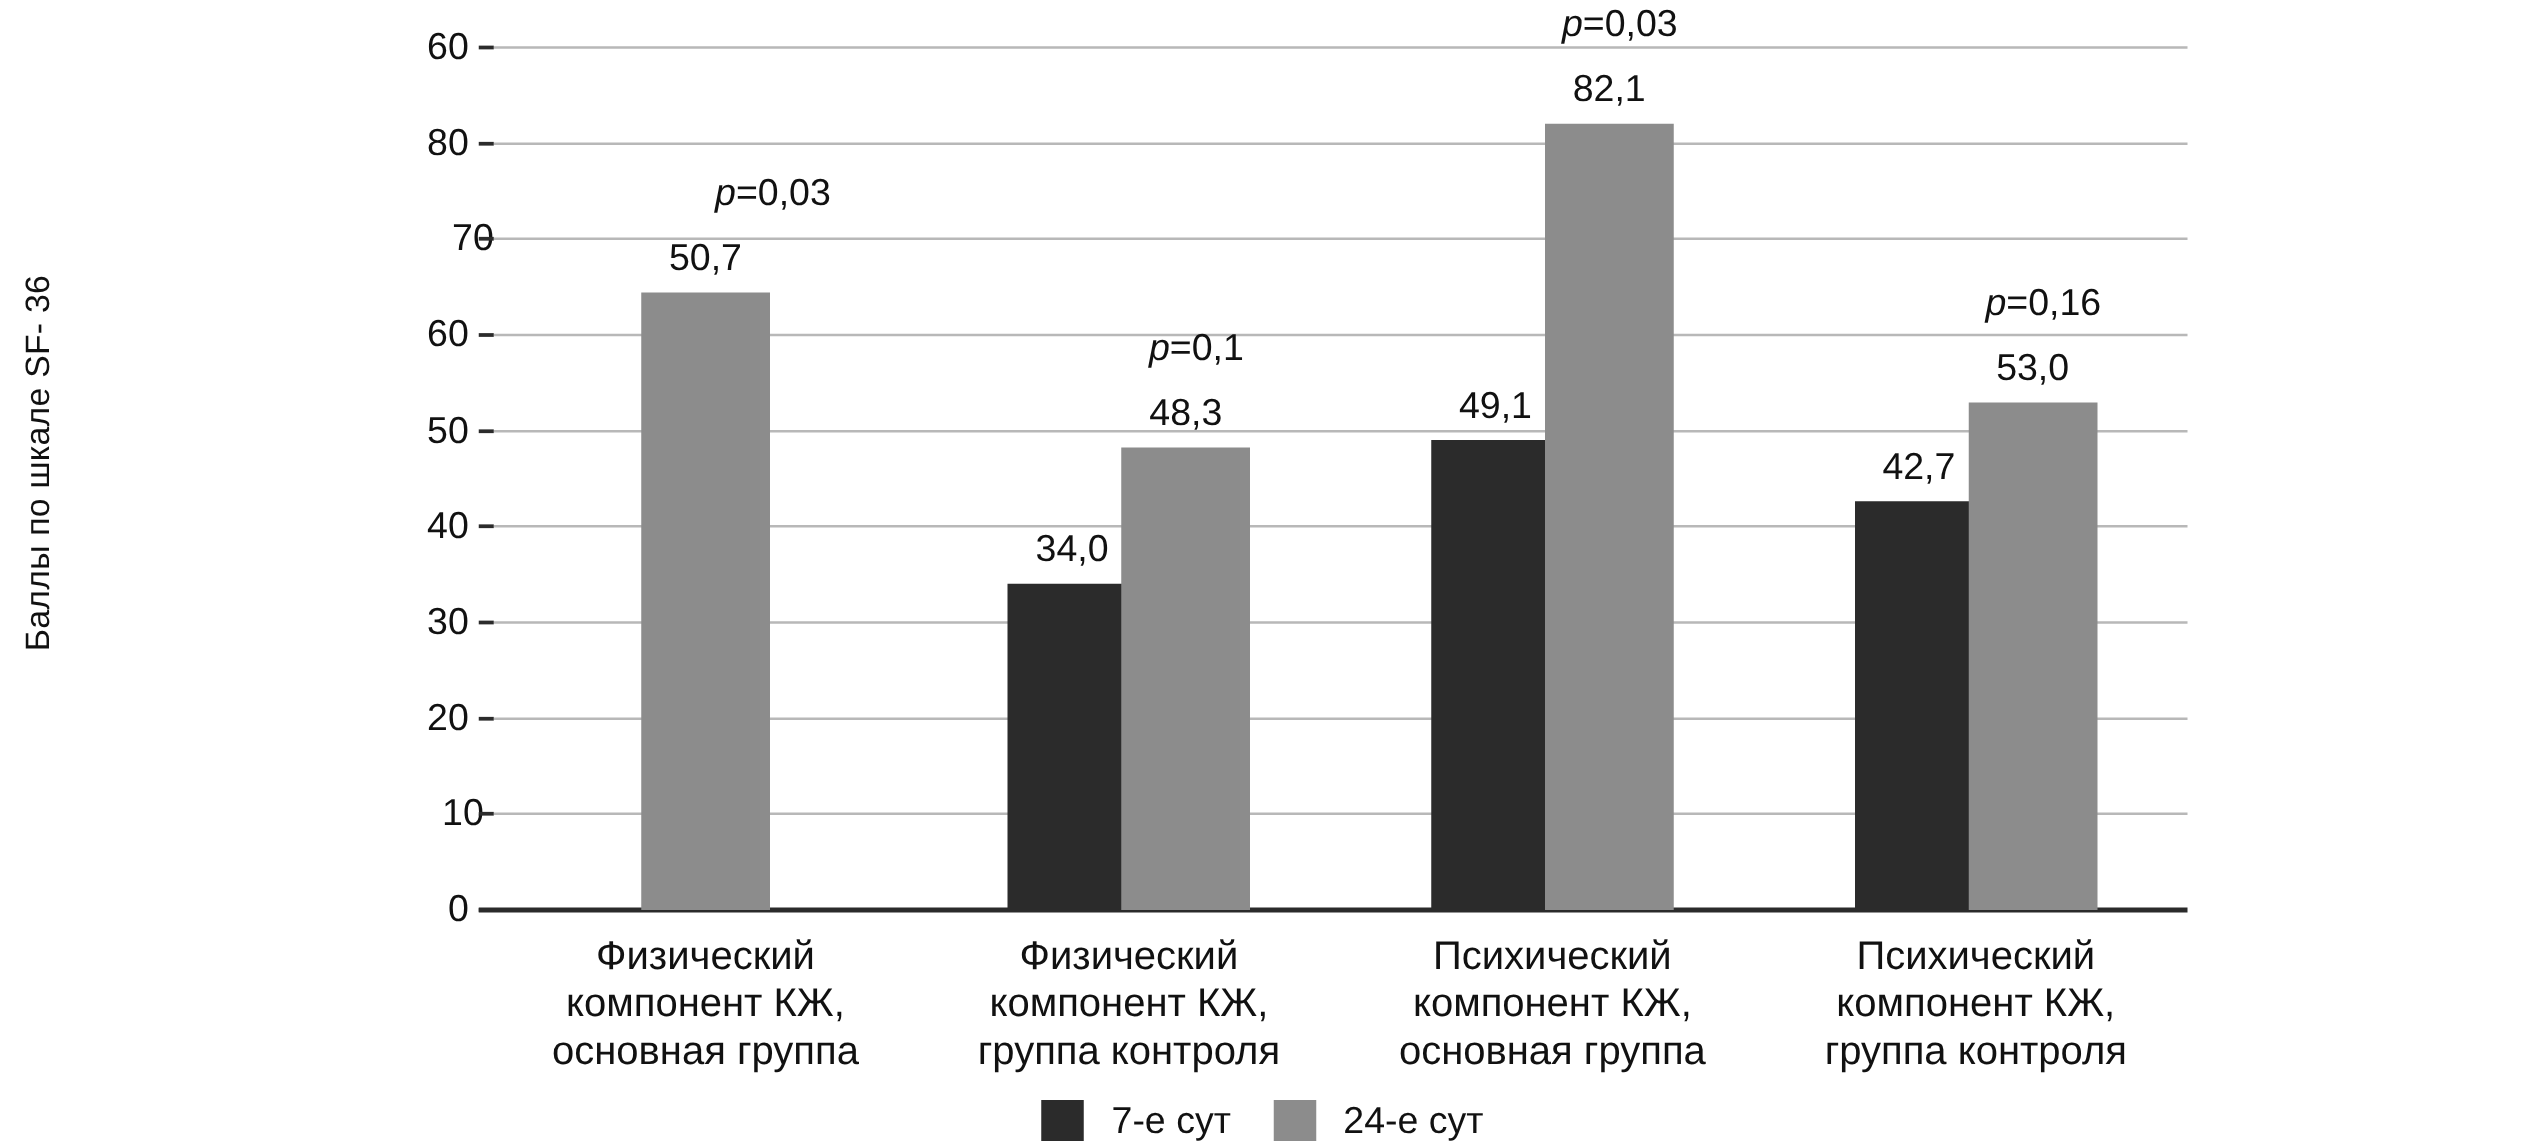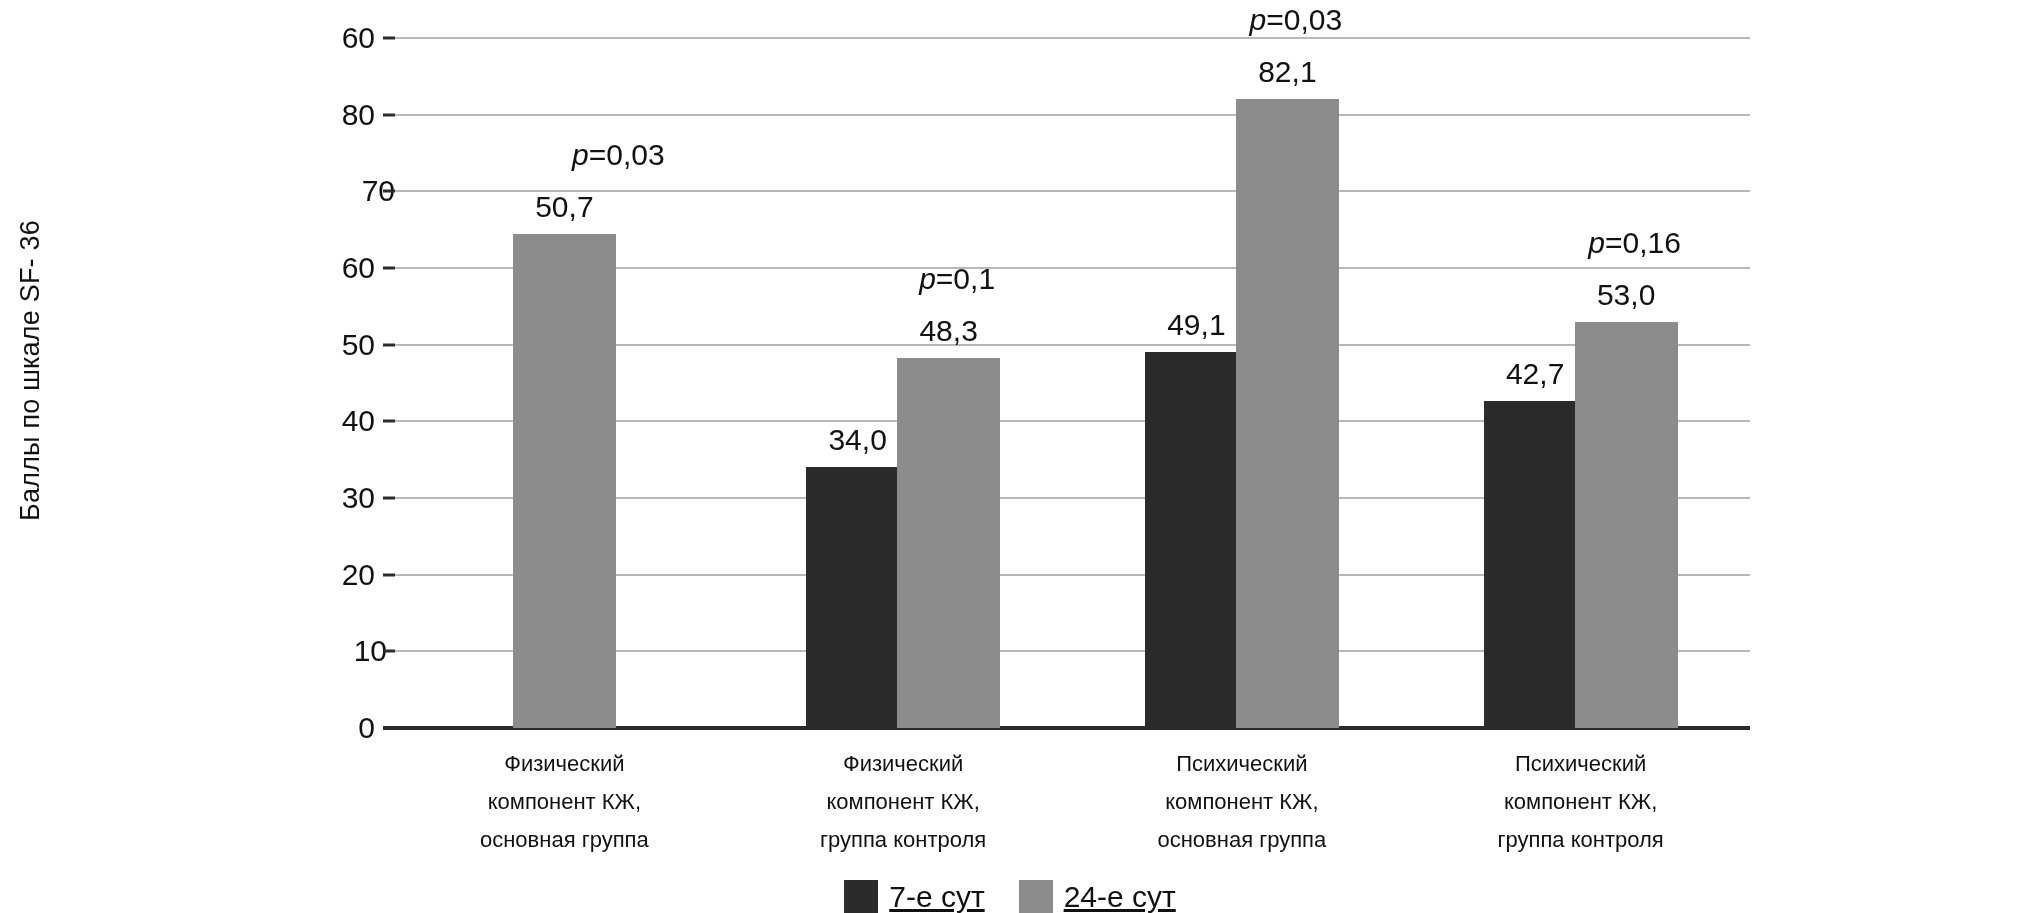--- a/index.html
+++ b/index.html
@@ -142,41 +142,40 @@
   .cat-labels {
     position: absolute;
     left: 395px;
     top: 745px;
     width: 1355px;
     display: flex;
   }
   .cat-label {
     flex: 1 1 0;
     text-align: center;
-    font-size: 22px;
+    font-size: 32px;
     line-height: 38px;
     color: #111111;
   }
 
   
   .legend {
     position: absolute;
     left: 0;
     top: 880px;
     width: 2020px;
     display: flex;
     justify-content: center;
     align-items: center;
     gap: 34px;
   }
   .legend-item {
     display: flex;
     align-items: flex-start;
-    gap: 11px;
-    text-decoration: underline;
+    gap: 22px;
   }
   .legend-swatch {
     width: 34px;
     height: 34px;
   }
   .legend-swatch.s1 { background: #2b2b2b; }
   .legend-swatch.s2 { background: #8c8c8c; }
   .legend-text {
     font-size: 30px;
     color: #111111;

